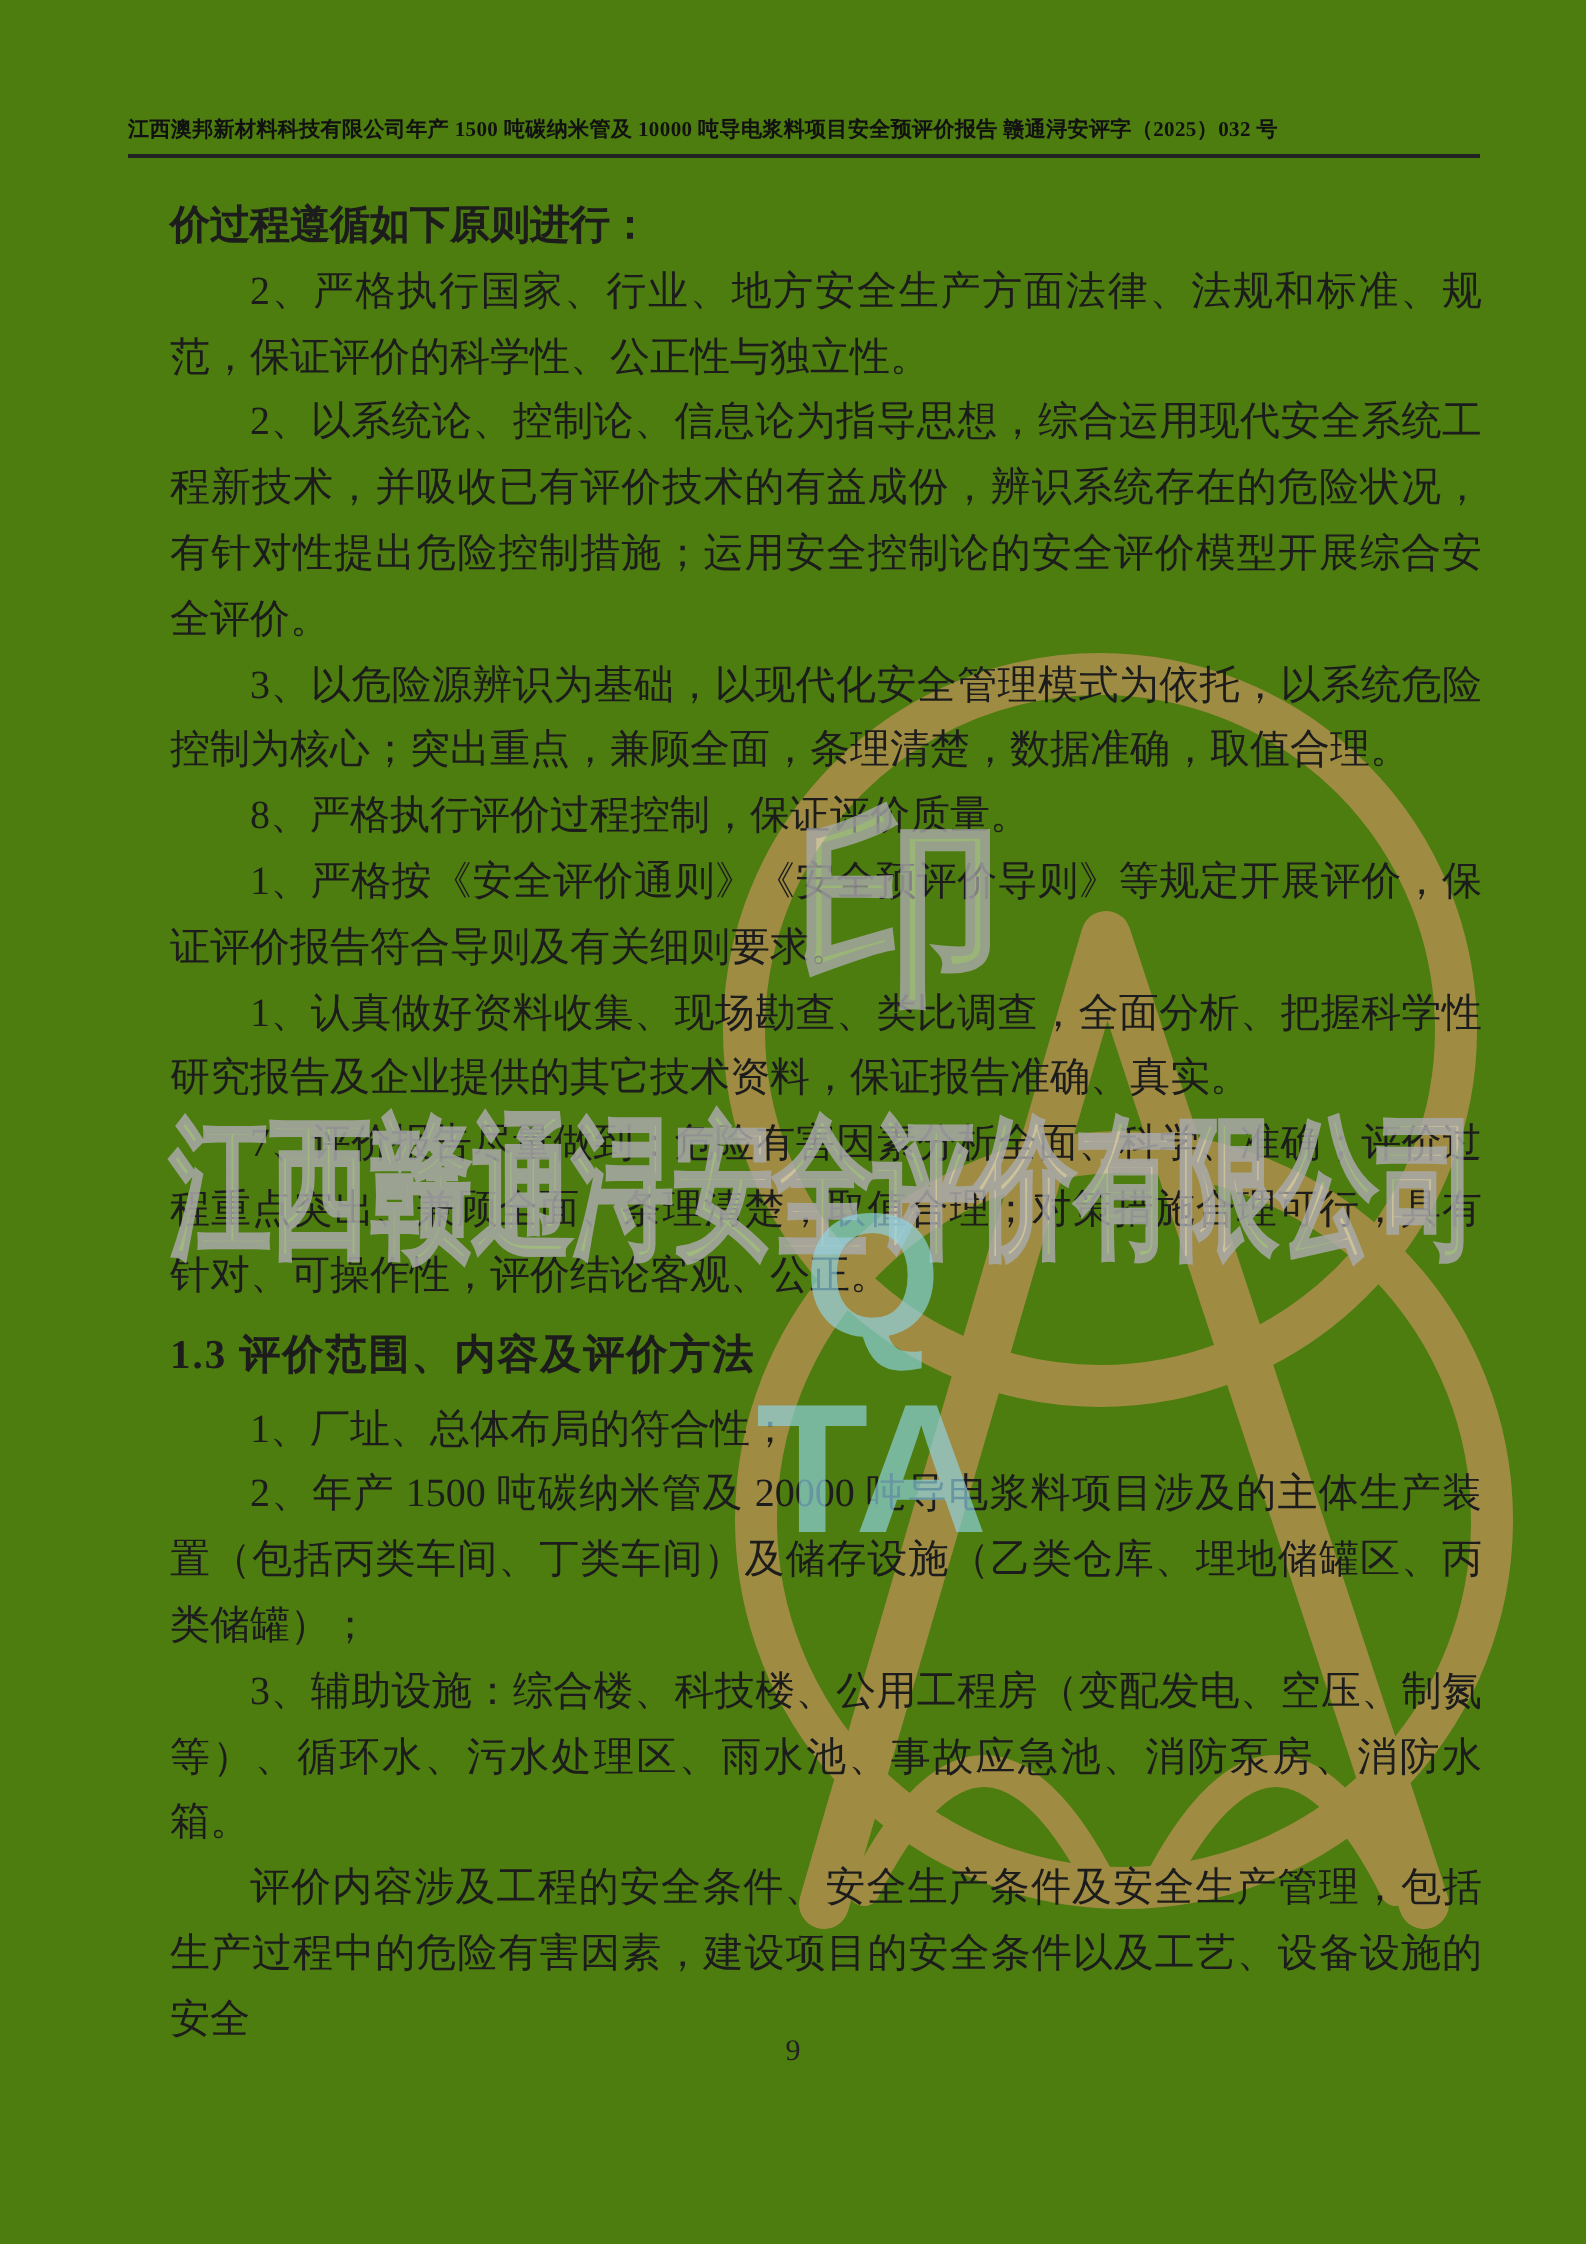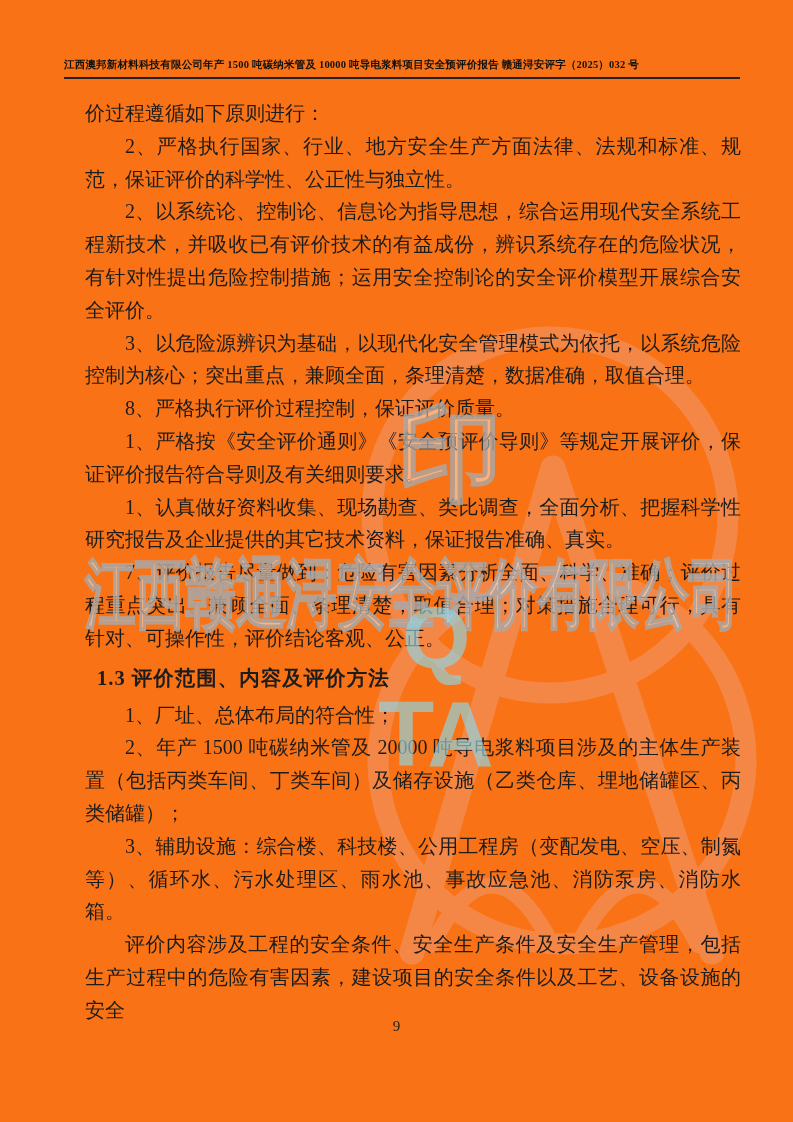--- a/index.html
+++ b/index.html
@@ -1,20 +1,20 @@
 <!DOCTYPE html>
 <html><head>
 <meta charset="utf-8">
 <style>
   html,body{margin:0;padding:0;background:#888;}
   .page{
     position:relative;
     width:793px;height:1122px;
     margin:0 auto;
-    background:#f97316;
+    background:#4d7c0f;
     overflow:hidden;
     font-family:"Liberation Serif","DejaVu Serif",serif;
     color:#1c1c1c;
   }
   .header{
     position:absolute;
     left:64px;top:58px;width:676px;
     font-size:10.5px;
     font-weight:bold;
     letter-spacing:0.2px;
@@ -25,23 +25,23 @@
   }
   .content{
     position:absolute;
     left:85px;top:97px;width:656px;
     font-size:20px;
     line-height:32.8px;
     text-align:justify;
     z-index:2;
   }
   .content p{margin:0;text-indent:2em;}
-  .content p.no-indent{text-indent:0;}
+  .content p.no-indent{text-indent:0;font-weight:bold;}
   .content h2{
-    margin:7px 0 4px 12px;
+    margin:7px 0 4px 0;
     font-size:20.5px;
     line-height:33px;
     font-weight:bold;
     text-indent:0;
     letter-spacing:1px;
   }
   .pagenum{
     position:absolute;
     left:0;top:1018px;width:100%;
     text-align:center;

